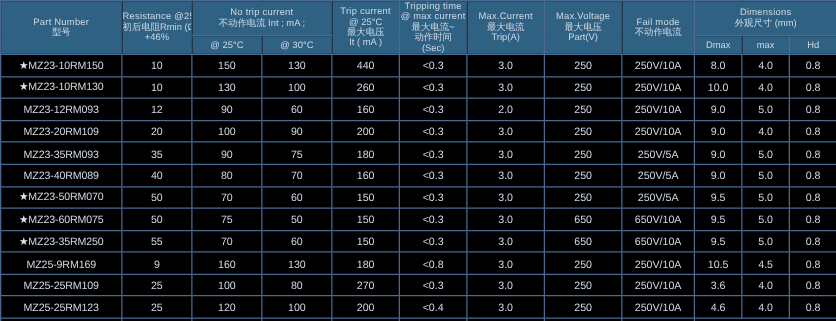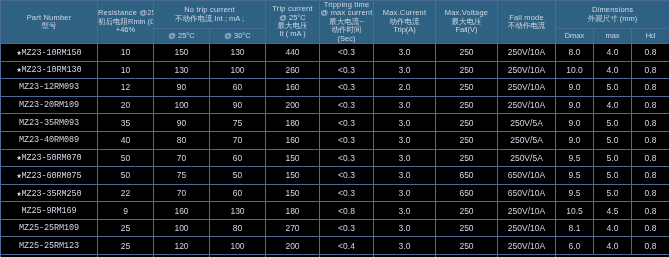--- a/index.html
+++ b/index.html
@@ -13,21 +13,21 @@
       vertical-align:middle;
       padding:0;
       overflow:hidden;
       white-space:nowrap;
   }
   thead th{background:#2e6182;color:#ffffff;font-weight:normal;line-height:1.12;}
   .hdr-en{display:block;font-size:7.5px;letter-spacing:.2px;}
   .hdr-cn{display:block;font-size:7.5px;}
   .hdr-sub{font-size:7.5px;}
   tbody td{background:#000000;font-size:8.5px;height:15.4px;}
-  td.part{text-align:left;padding-left:3px;font-size:8.5px;letter-spacing:-.1px;font-family:Liberation Mono, monospace;}
+  td.part{text-align:left;padding-left:3px;font-size:8.5px;letter-spacing:-.1px;}
   .star{color:#dfe6ee;}
   .fignote{font-size:8px;}
 </style>
 </head>
 <body>
 
 <table id="spec-table">
   <colgroup>
     <col style="width:97px">
       <col style="width:56px">
@@ -65,27 +65,27 @@
       </th>
       <th rowspan="2">
         <span class="hdr-en">Tripping time</span>
         <span class="hdr-en">@ max current</span>
         <span class="hdr-cn">最大电流~</span>
         <span class="hdr-cn">动作时间</span>
         <span class="hdr-cn">(Sec)</span>
       </th>
       <th rowspan="2">
         <span class="hdr-en">Max.Current</span>
-        <span class="hdr-cn">动作电流</span>
+        <span class="hdr-cn">最大电流</span>
         <span class="hdr-cn">Trip(A)</span>
       </th>
       <th rowspan="2">
         <span class="hdr-en">Max.Voltage</span>
         <span class="hdr-cn">最大电压</span>
-        <span class="hdr-cn">Fail(V)</span>
+        <span class="hdr-cn">Part(V)</span>
       </th>
       <th rowspan="2">
         <span class="hdr-en">Fail mode</span>
         <span class="hdr-cn">不动作电流</span>
       </th>
       <th colspan="3">
         <span class="hdr-en">Dimensions</span>
         <span class="hdr-cn">外观尺寸 (mm)</span>
       </th>
     </tr>
@@ -205,21 +205,21 @@
         <td>&lt;0.3</td>
         <td>3.0</td>
         <td>650</td>
         <td>650V/10A</td>
         <td>9.5</td>
         <td>5.0</td>
         <td>0.8</td>
       </tr>
       <tr>
         <td class="part"><span class="star">★</span>MZ23-35RM250</td>
-        <td>22</td>
+        <td>55</td>
         <td>70</td>
         <td>60</td>
         <td>150</td>
         <td>&lt;0.3</td>
         <td>3.0</td>
         <td>650</td>
         <td>650V/10A</td>
         <td>9.5</td>
         <td>5.0</td>
         <td>0.8</td>
@@ -241,35 +241,35 @@
       <tr>
         <td class="part">MZ25-25RM109</td>
         <td>25</td>
         <td>100</td>
         <td>80</td>
         <td>270</td>
         <td>&lt;0.3</td>
         <td>3.0</td>
         <td>250</td>
         <td>250V/10A</td>
-        <td>8.1</td>
+        <td>3.6</td>
         <td>4.0</td>
         <td>0.8</td>
       </tr>
       <tr>
         <td class="part">MZ25-25RM123</td>
         <td>25</td>
         <td>120</td>
         <td>100</td>
         <td>200</td>
         <td>&lt;0.4</td>
         <td>3.0</td>
         <td>250</td>
         <td>250V/10A</td>
-        <td>6.0</td>
+        <td>4.6</td>
         <td>4.0</td>
         <td>0.8</td>
       </tr>
       <tr>
         <td class="part">MZ26-35RM089</td>
         <td>35</td>
         <td>80</td>
         <td>60</td>
         <td>180</td>
         <td>&lt;0.3</td>

